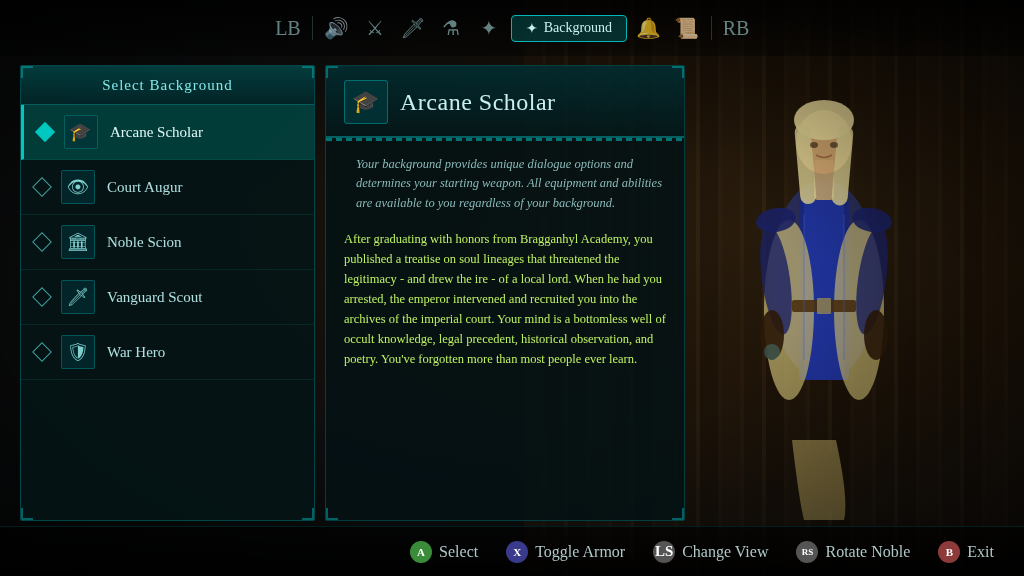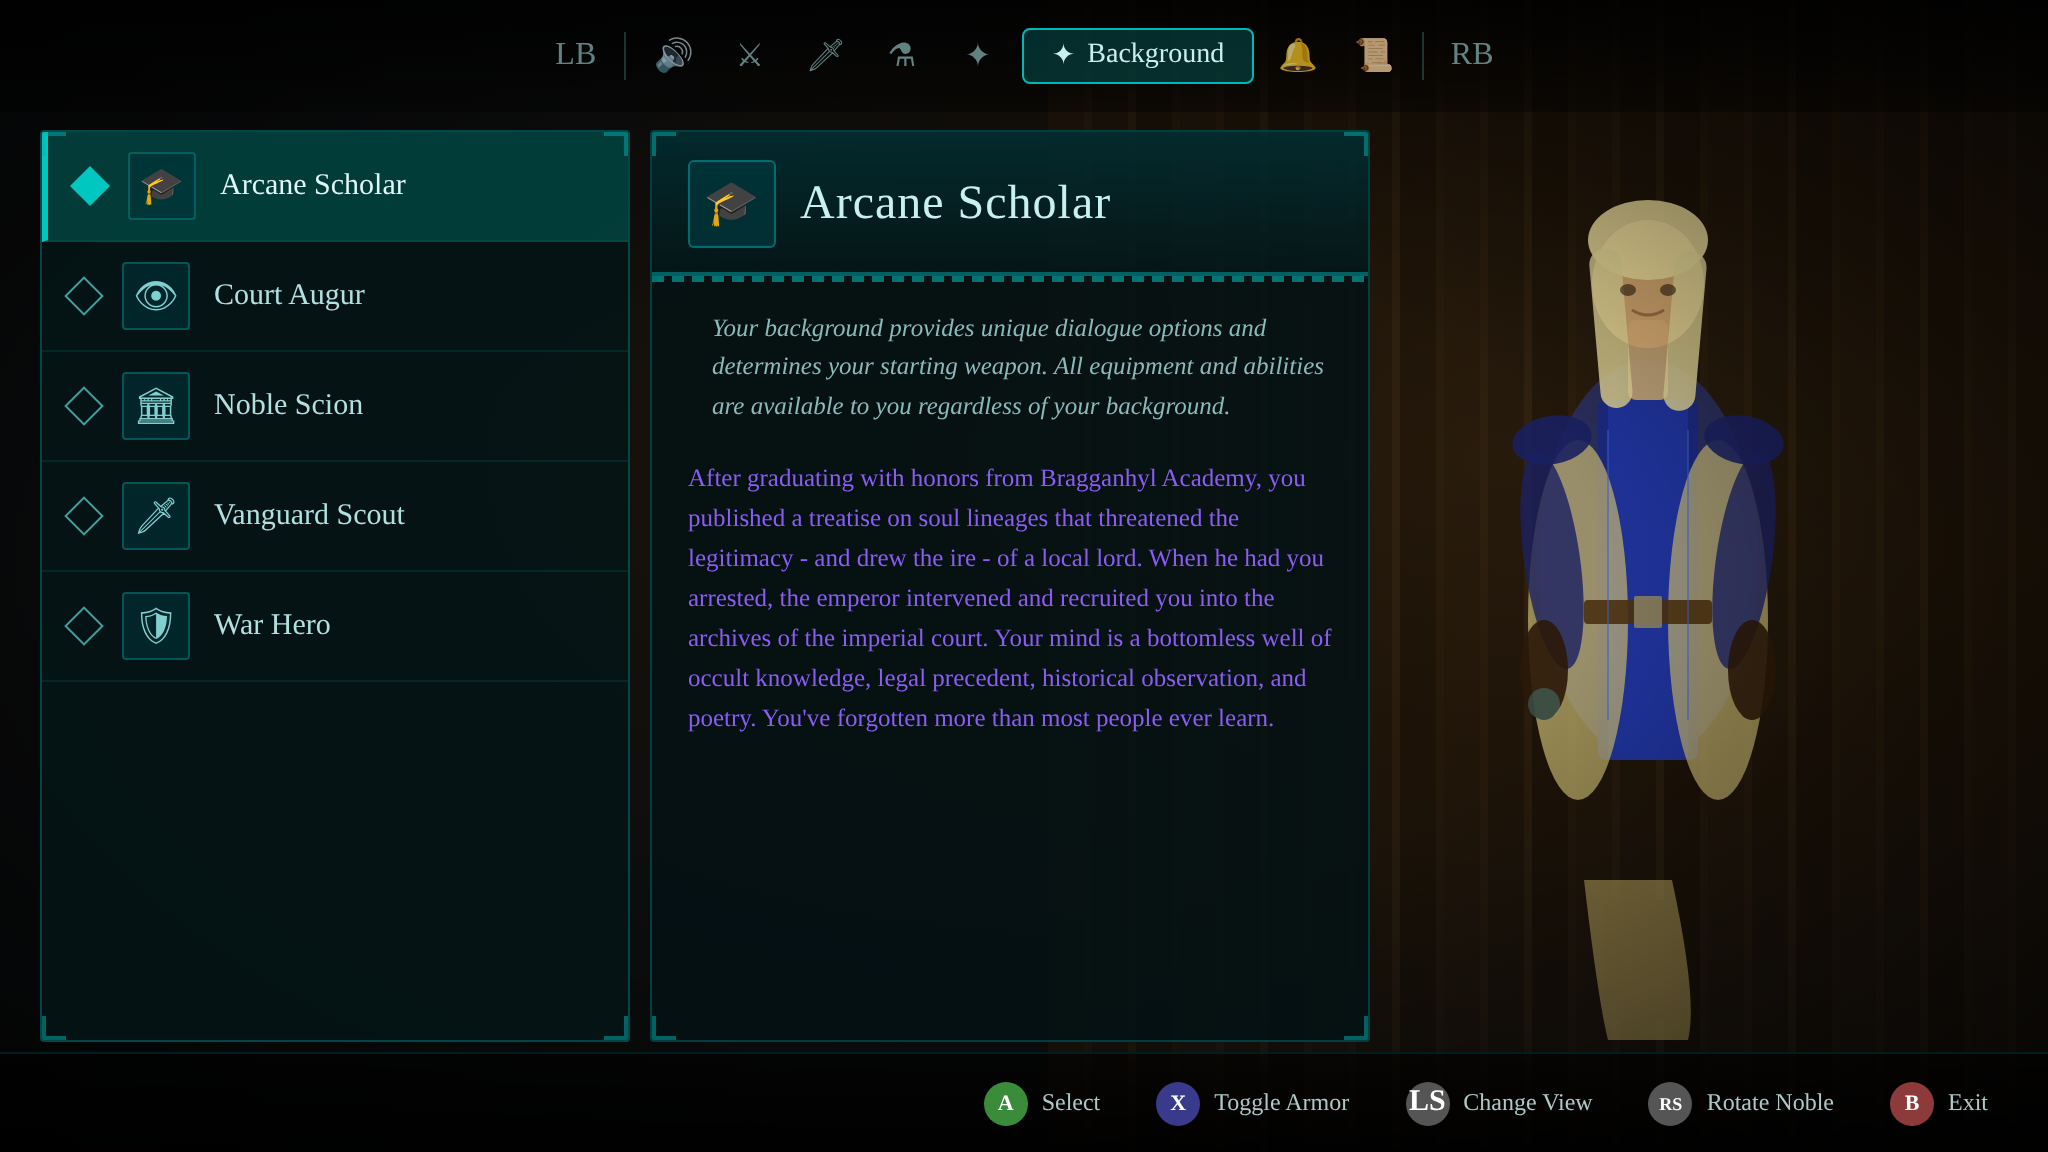--- a/index.html
+++ b/index.html
@@ -73,21 +73,21 @@
       z-index: 10;
     }
 
     .nav-icon {
       width: 32px;
       height: 32px;
       display: flex;
       align-items: center;
       justify-content: center;
       color: #8ab8b8;
-      font-size: 16px;
+      font-size: 20px;
       cursor: pointer;
       opacity: 0.7;
     }
 
     .nav-tab-active {
       background: rgba(0, 140, 140, 0.3);
       border: 1px solid #00b8b8;
       border-radius: 4px;
       padding: 4px 14px;
       color: #c8f0f0;
@@ -251,21 +251,21 @@
     .detail-intro {
       color: #8ababa;
       font-size: 12.5px;
       line-height: 1.55;
       margin-bottom: 16px;
       font-style: italic;
       margin-left: 12px;
     }
 
     .detail-lore {
-      color: #8b5cf6;
+      color: #bef264;
       font-size: 12.5px;
       line-height: 1.6;
     }
 
     
     .bottom-bar {
       position: absolute;
       bottom: 0;
       left: 0;
       right: 0;
@@ -300,21 +300,21 @@
     }
 
     .btn-a { background: #3a8c3a; color: #fff; }
     .btn-x { background: #3a3a8c; color: #fff; }
     .btn-ls { background: #555; color: #fff; font-size: 15px; }
     .btn-rs { background: #555; color: #fff; font-size: 9px; text-align: right; }
     .btn-b { background: #8c3a3a; color: #fff; }
 
     .bottom-action-label {
       color: #b0c8c8;
-      font-size: 12px;
+      font-size: 16px;
       font-family: 'Georgia', serif;
     }
 
     
     .corner-tl, .corner-tr, .corner-bl, .corner-br {
       position: absolute;
       width: 12px;
       height: 12px;
       border-color: rgba(0,180,180,0.5);
       border-style: solid;
@@ -411,20 +411,23 @@
   <div class="nav-separator"></div>
   <div class="nav-icon">RB</div>
 </nav>
 
 <div class="left-panel">
   <div class="corner-tl"></div>
   <div class="corner-tr"></div>
   <div class="corner-bl"></div>
   <div class="corner-br"></div>
 
+  <div class="panel-header">
+    <span class="panel-header-text">Select Background</span>
+  </div>
 
   <ul class="background-list">
 
     <li class="bg-item active">
       <div class="bg-item-diamond"></div>
       <div class="bg-item-icon">🎓</div>
       <span class="bg-item-name">Arcane Scholar</span>
     </li>
 
     <li class="bg-item">

